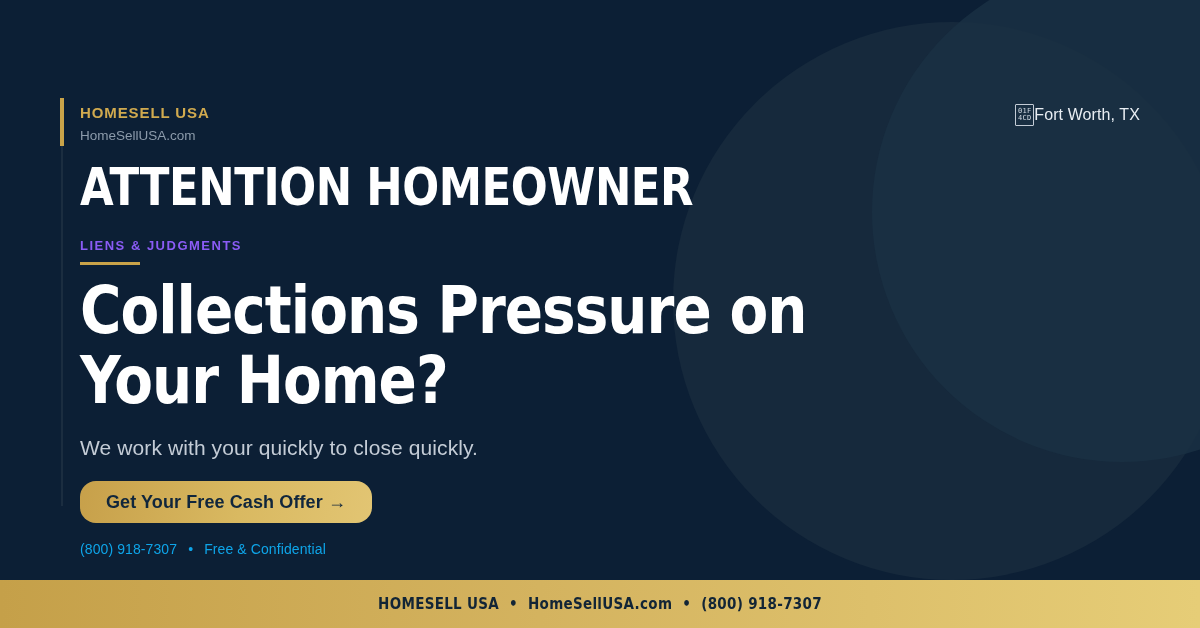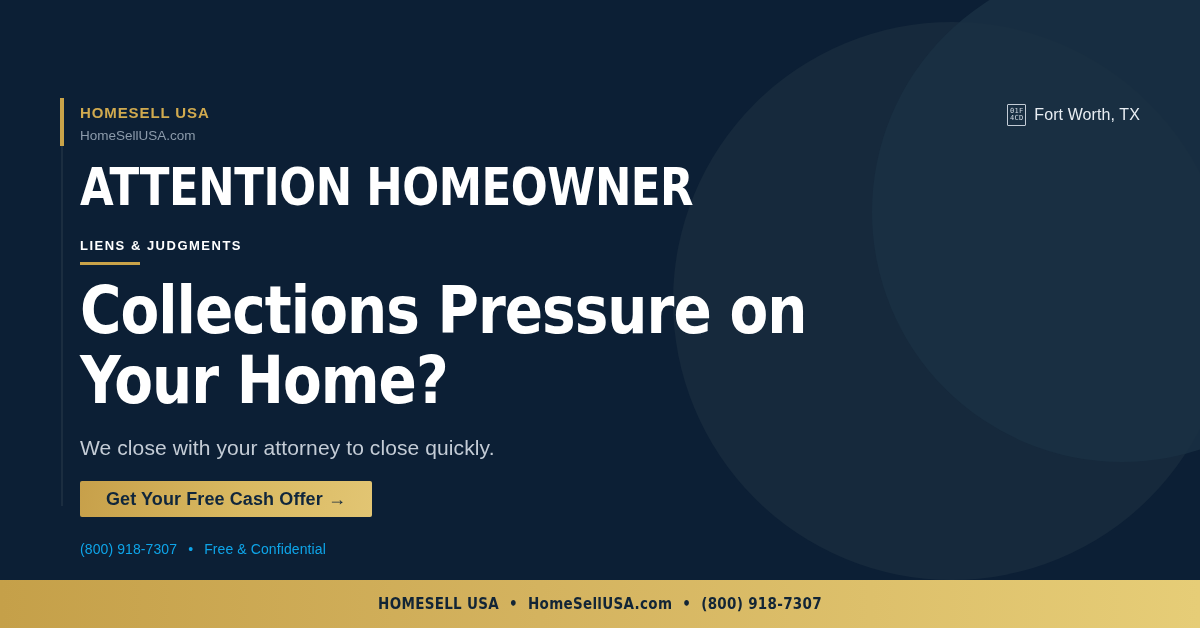--- a/index.html
+++ b/index.html
@@ -74,21 +74,21 @@
     font-size:13.5px;
     color:#8c9bab;
     line-height:1.3;
   }
 
   .location {
     position:absolute;
     right:60px; top:104px;
     display:flex;
     align-items:center;
-    gap:8px;
+    gap:0;
   }
   .pin-icon {
     display:inline-flex;
     align-items:center;
     justify-content:center;
     width:19px; height:22px;
     border:1px solid #c3ccd6;
     border-radius:1px;
     font-family:"DejaVu Sans Mono", monospace;
     font-size:7px;
@@ -119,21 +119,21 @@
     transform-origin:left center;
     white-space:nowrap;
   }
 
   .eyebrow {
     position:absolute;
     left:80px; top:238px;
     font-size:13px;
     font-weight:bold;
     letter-spacing:1.5px;
-    color:#ffffff;
+    color:#8b5cf6;
   }
   .eyebrow-underline {
     position:absolute;
     left:80px; top:262px;
     width:60px; height:3px;
     background:#c9a349;
   }
 
   .headline {
     position:absolute;
@@ -156,24 +156,24 @@
     color:#c4ccd6;
     letter-spacing:.1px;
   }
 
   .cta {
     position:absolute;
     left:80px; top:481px;
     display:inline-flex;
     align-items:center;
     justify-content:center;
-    height:36px;
+    height:42px;
     padding:0 26px;
     border:none;
-    border-radius:2px;
+    border-radius:16px;
     background:linear-gradient(100deg,#c7a04a 0%,#d9b961 55%,#e2c573 100%);
     color:#10263c;
     font-family:"Liberation Sans", sans-serif;
     font-size:18px;
     font-weight:bold;
     letter-spacing:.1px;
     white-space:nowrap;
     cursor:pointer;
   }
 
@@ -235,21 +235,21 @@
     <div class="attention">ATTENTION HOMEOWNER</div>
 
     <div class="eyebrow">LIENS &amp; JUDGMENTS</div>
     <div class="eyebrow-underline"></div>
 
     <div class="headline">
       <div>Collections Pressure on</div>
       <div>Your Home?</div>
     </div>
 
-    <div class="subhead">We close with your attorney to close quickly.</div>
+    <div class="subhead">We work with your quickly to close quickly.</div>
 
     <button class="cta">Get Your Free Cash Offer →</button>
 
     <div class="trustline">
       <span>(800) 918-7307</span>
       <span class="dot">•</span>
       <span>Free &amp; Confidential</span>
     </div>
 
   </div>

